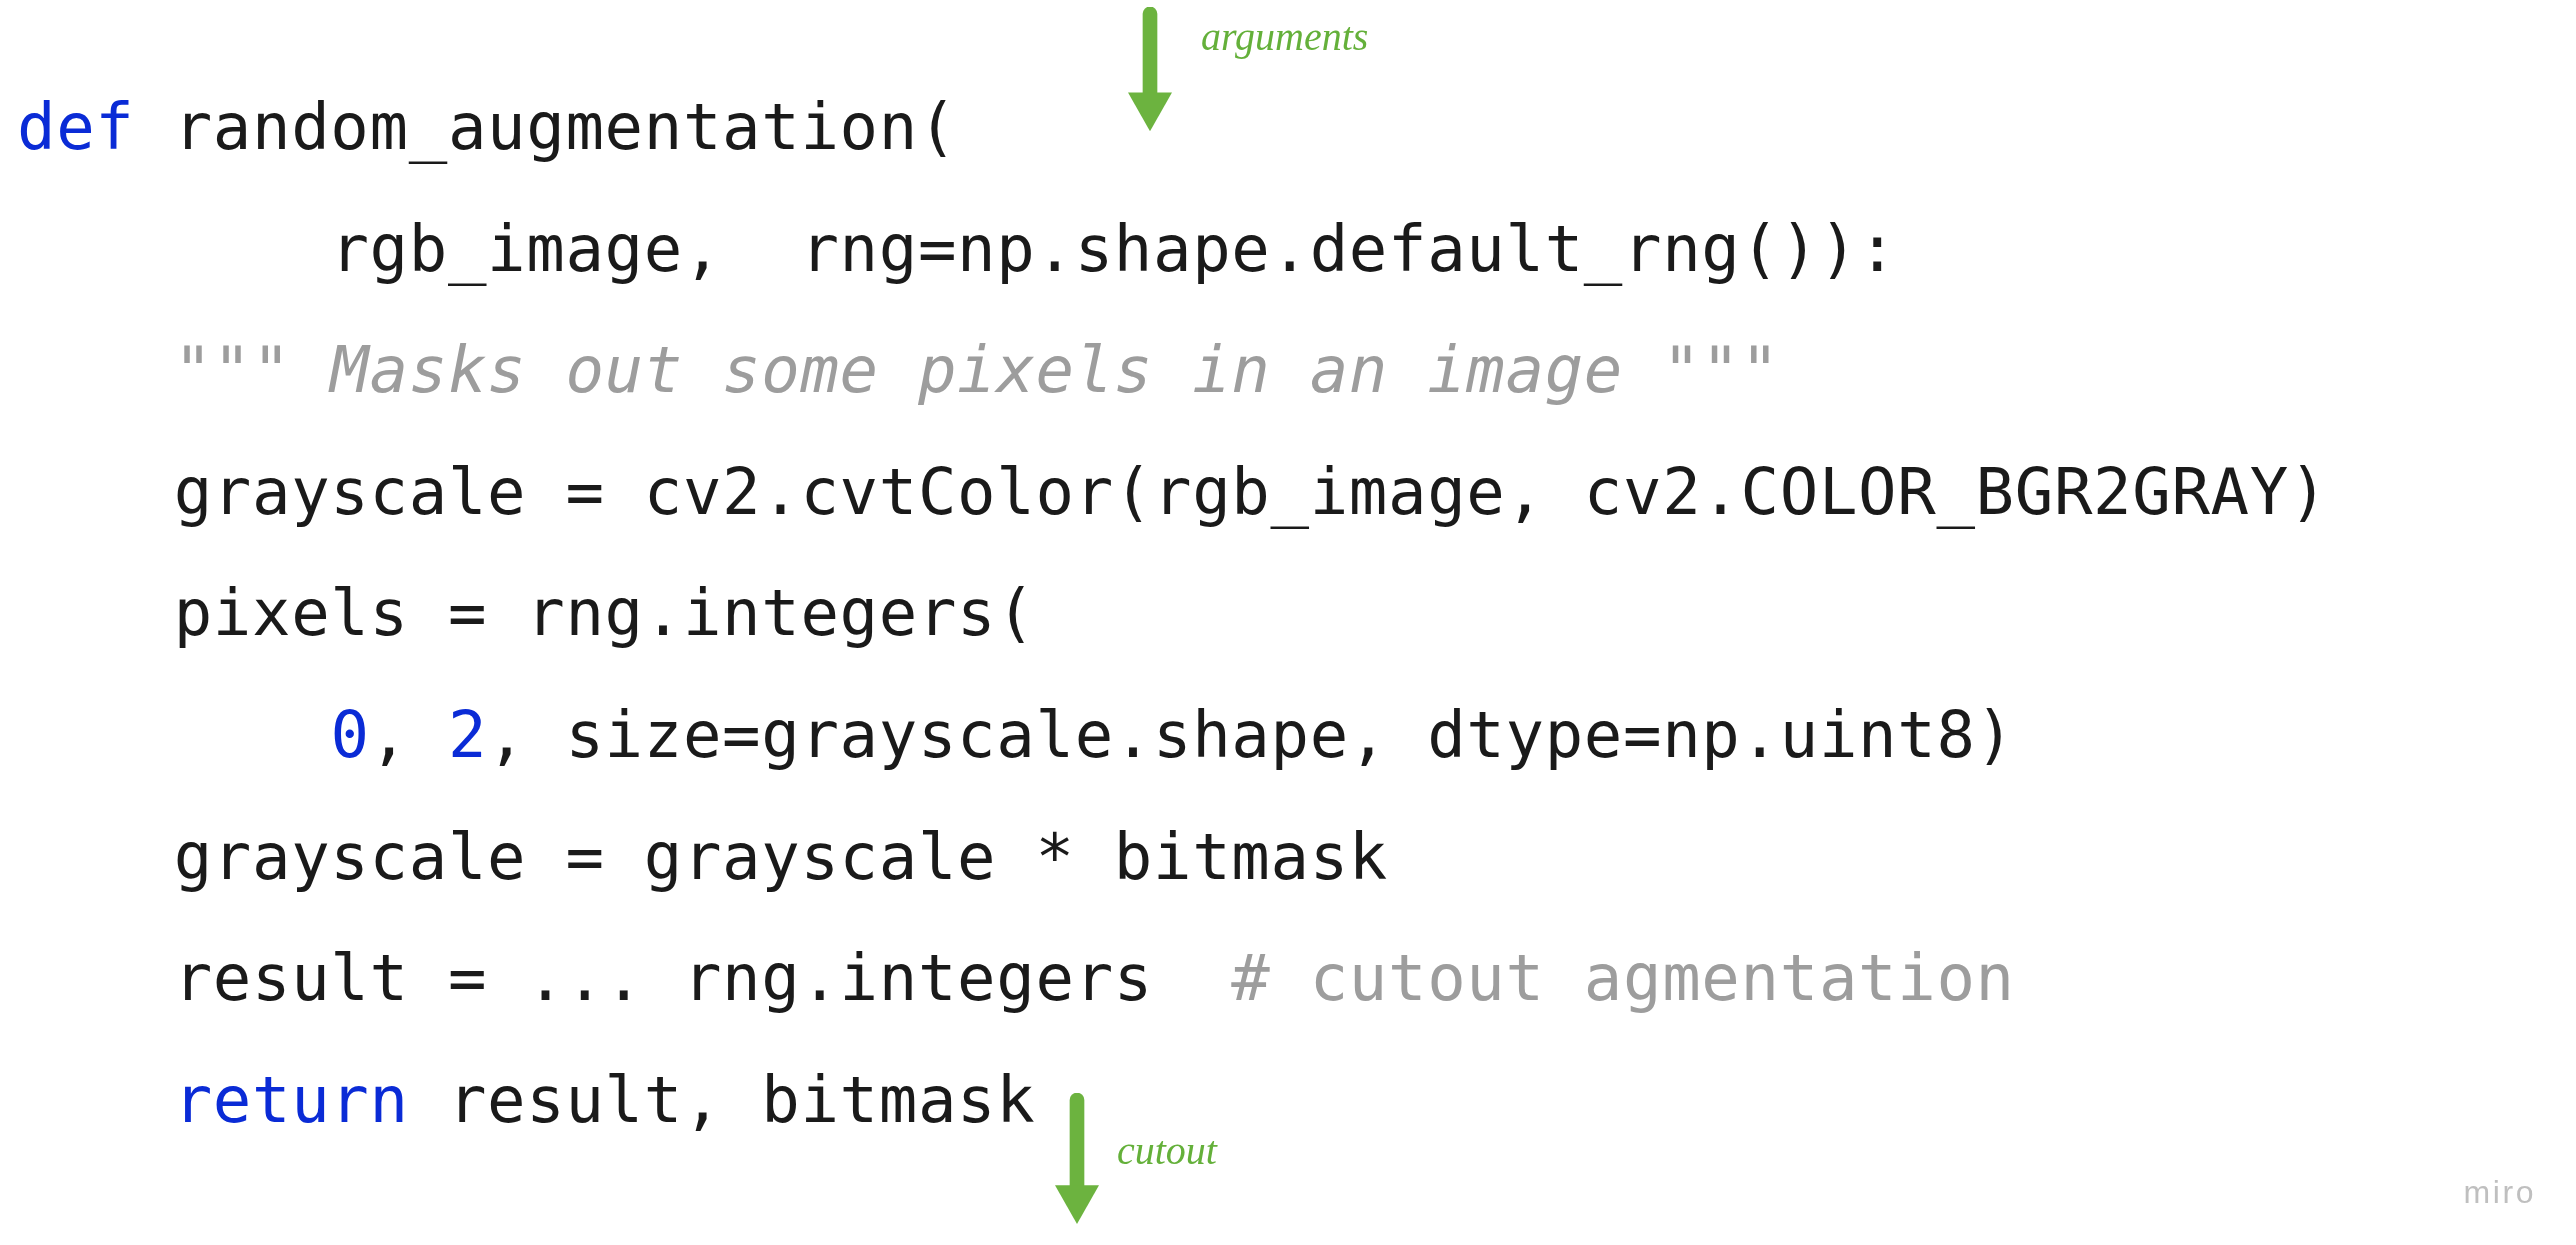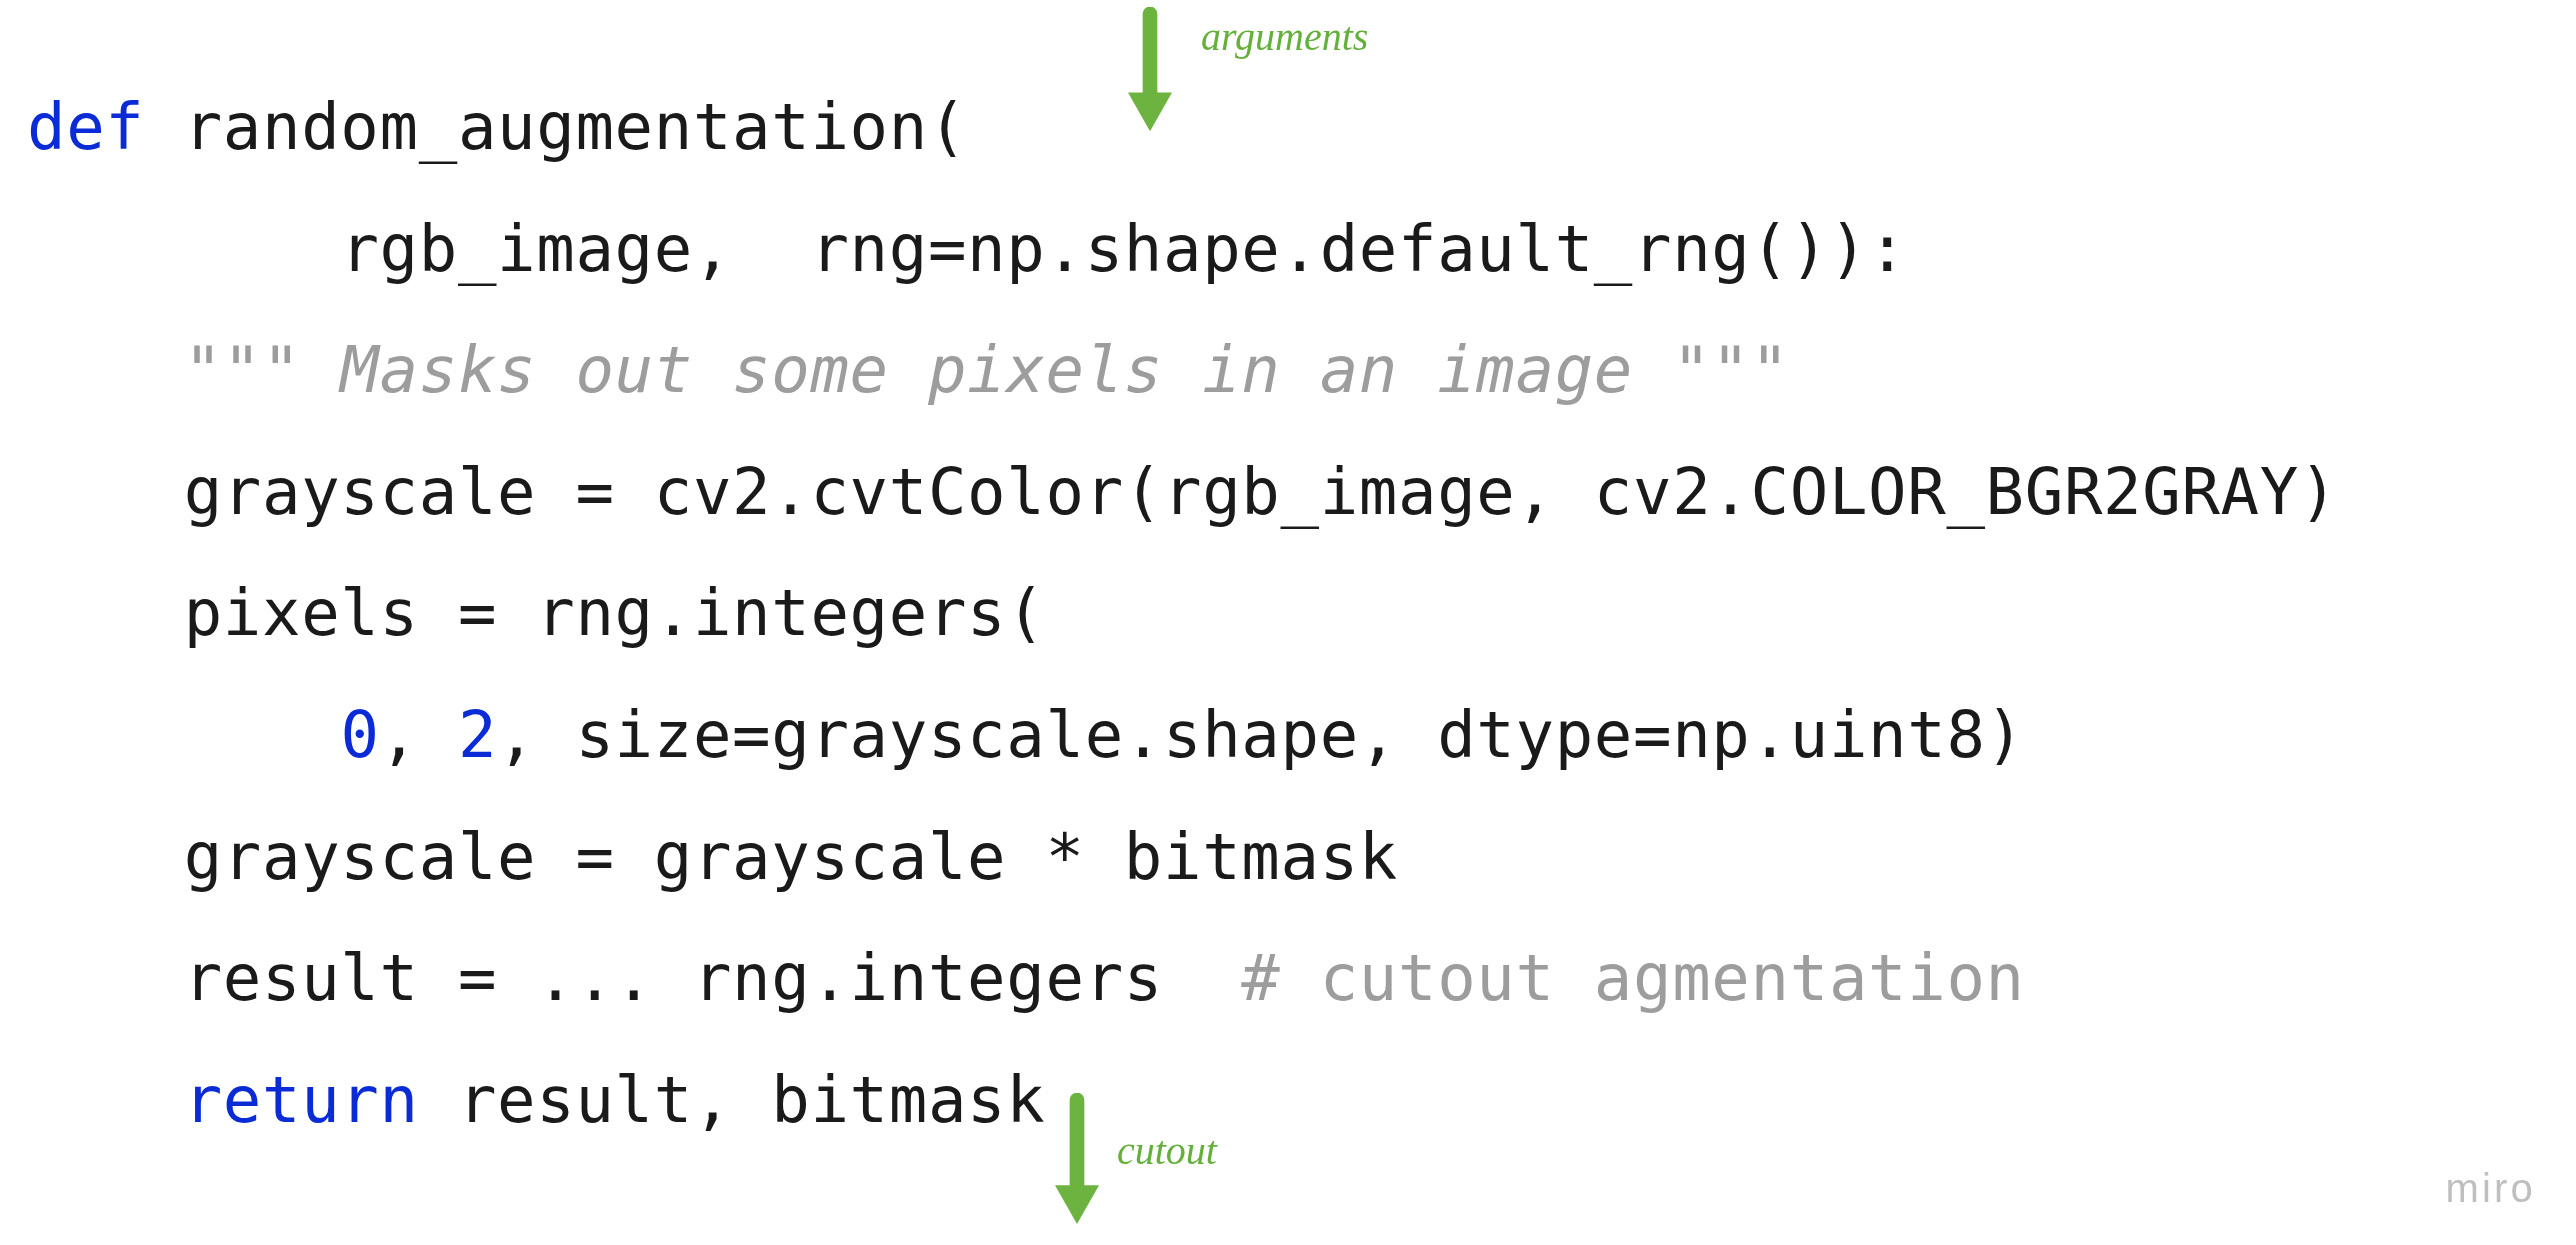--- a/index.html
+++ b/index.html
@@ -7,21 +7,21 @@
     width: 2576px;
     height: 1245px;
     background: #ffffff;
     font-family: "SF Mono", "Menlo", "Consolas", "Courier New", monospace;
     overflow: hidden;
   }
   .canvas {
     position: relative;
     width: 2576px;
     height: 1245px;
-    padding: 67px 40px 27px 27px;
+    padding: 67px 40px 27px 17px;
   }
   .code-block {
     font-size: 64px;
     line-height: 1.9;
     white-space: pre;
     color: #1a1a1a;
     letter-spacing: 0.01em;
   }
   .kw { color: #0a2bd6; margin-top: 8px; }
   .num { color: #0a2bd6; }
@@ -36,21 +36,21 @@
   }
   .arrow {
     position: absolute;
   }
   .watermark {
     position: absolute;
     right: 40px;
     bottom: 34px;
     color: #bfbfbf;
     font-family: -apple-system, BlinkMacSystemFont, "Segoe UI", sans-serif;
-    font-size: 40px;
+    font-size: 32px;
     letter-spacing: 0.08em;
   }
 </style>
 </head>
 <body>
 
 <div class="canvas">
 
   <div class="annotation" style="left:1201px; top:13.4px;">arguments</div>
   <svg class="arrow" style="left:1120px; top:6.7px;" width="60" height="127" viewBox="0 0 90 190">

